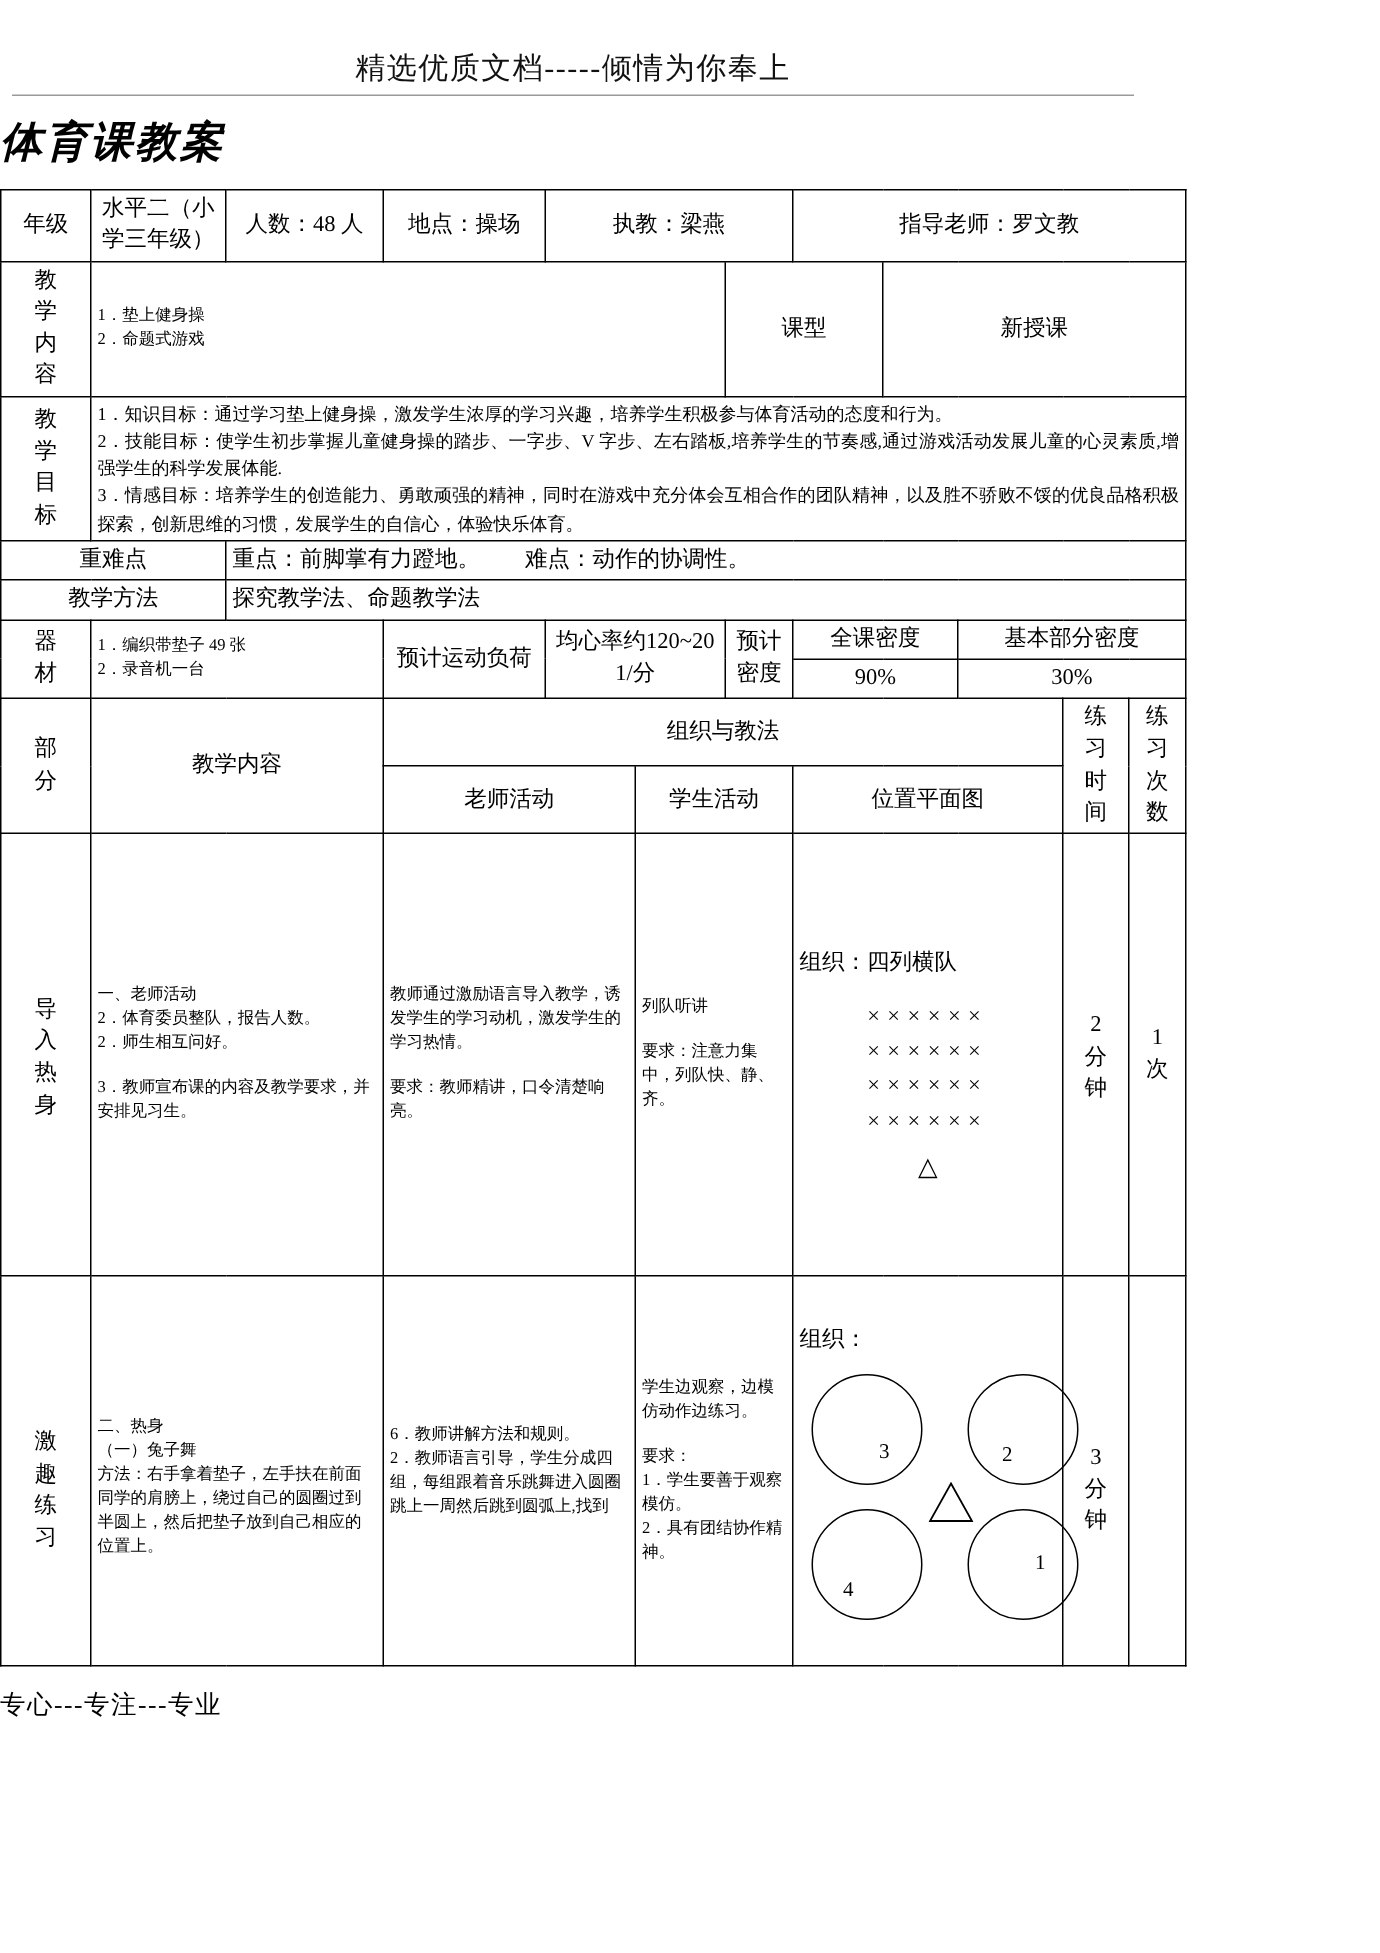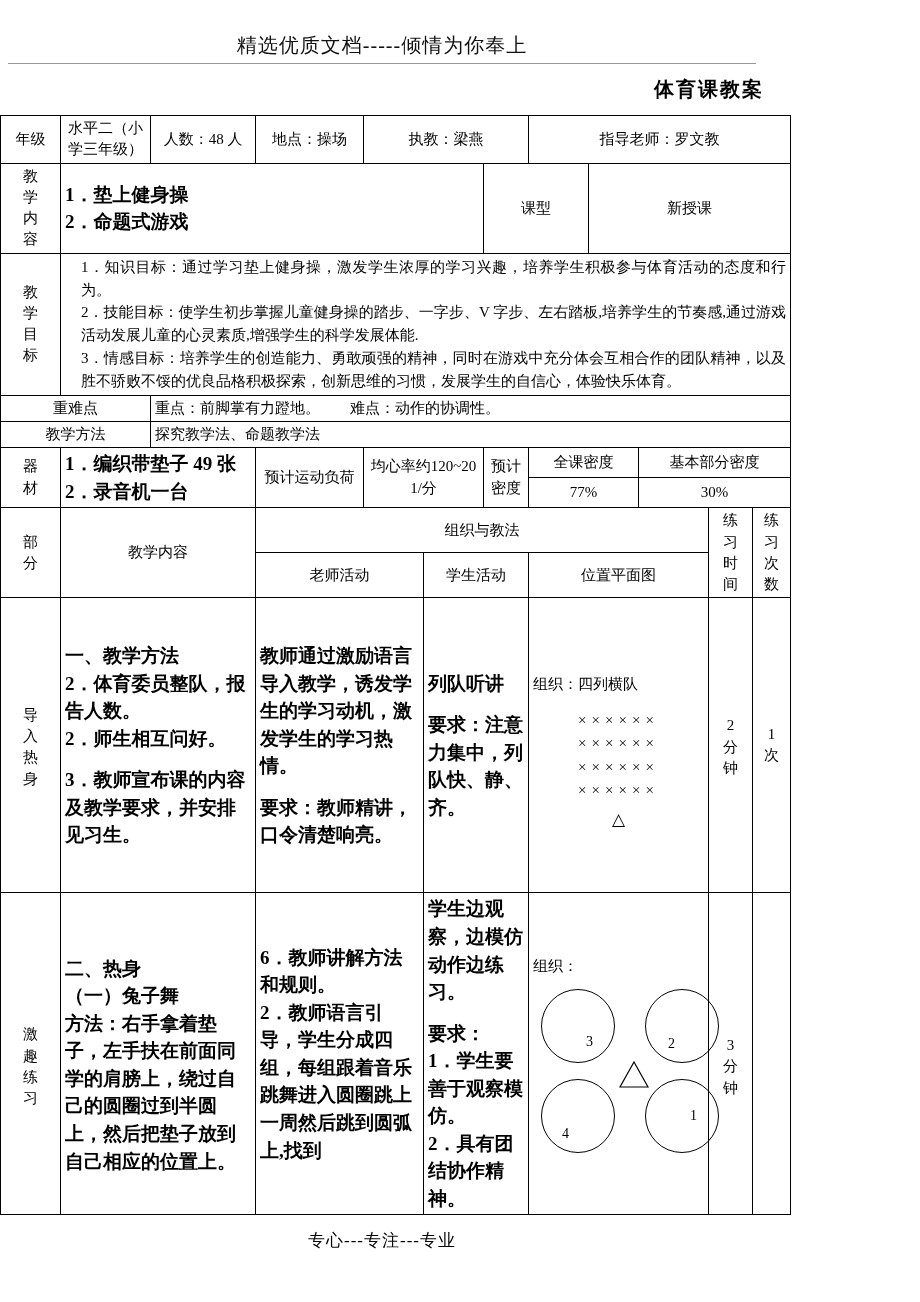--- a/index.html
+++ b/index.html
@@ -28,26 +28,27 @@
     letter-spacing: 1px;
     padding-top: 32px;
     padding-bottom: 4px;
     color: #111;
   }
   .banner-rule {
     border-bottom: 1px solid #9a9a9a;
     margin: 0 8px 0 8px;
   }
   .doc-title {
-    text-align: right;
-    font-size: 20px;
+    text-align: left;
+    font-size: 28px;
     font-weight: bold;
     margin-top: 12px;
     margin-bottom: 12px;
     letter-spacing: 2px;
+    font-style: italic;
   }
   
   table.sheet {
     border-collapse: collapse;
     width: 790px;
     margin: 0 auto;
     table-layout: fixed;
   }
   table.sheet td {
     border: 1px solid #000000;
@@ -75,29 +76,27 @@
     line-height: 1.18;
     font-size: 15px;
   }
   .vwrite span { display: block; }
 
   .objectives p,
   .cellblock p {
     margin: 0;
   }
   .objectives {
-    font-size: 15px;
+    font-size: 12px;
     line-height: 1.52;
     text-align: justify;
-    margin-left: 16px;
   }
   .cellblock {
-    font-size: 19px;
+    font-size: 11px;
     line-height: 1.45;
-    font-weight: bold;
   }
   .gap { height: 14px; }
 
   
   .xgrid {
     margin: 14px 0 2px 0;
     text-align: center;
     font-size: 15px;
     letter-spacing: 5px;
     line-height: 1.55;
@@ -148,21 +147,20 @@
     top: 78px;
     width: 0; height: 0;
     border-left: 15px solid transparent;
     border-right: 15px solid transparent;
     border-bottom: 26px solid #ffffff;
     filter: none;
   }
   .centertri svg { position: absolute; left: -15px; top: 0; }
 
   .footer {
-    text-align: center;
     font-size: 17px;
     margin-top: 14px;
     letter-spacing: 1px;
   }
 </style>
 </head>
 <body>
 
 <div class="page">
 
@@ -253,21 +251,21 @@
           <p>2．录音机一台</p>
         </div>
       </td>
       <td class="ctr mid" rowspan="2">预计运动负荷</td>
       <td class="ctr mid" rowspan="2" colspan="2">均心率约120~201/分</td>
       <td class="ctr mid" rowspan="2">预计密度</td>
       <td class="ctr mid" colspan="2">全课密度</td>
       <td class="ctr mid" colspan="3">基本部分密度</td>
     </tr>
     <tr>
-      <td class="ctr mid" colspan="2">77%</td>
+      <td class="ctr mid" colspan="2">90%</td>
       <td class="ctr mid" colspan="3">30%</td>
     </tr>
 
     <tr>
       <td class="ctr mid vlabel" rowspan="2">
         <span>部</span>
             <span>分</span>
       </td>
       <td class="ctr mid" rowspan="2" colspan="2">教学内容</td>
       <td class="ctr mid" colspan="7">组织与教法</td>
@@ -292,21 +290,21 @@
 
     <tr>
       <td class="ctr top vlabel" style="padding-top:6px">
         <span>导</span>
             <span>入</span>
             <span>热</span>
             <span>身</span>
       </td>
       <td class="lft top" colspan="2" style="height:290px">
         <div class="cellblock">
-          <p>一、教学方法</p>
+          <p>一、老师活动</p>
           <p>2．体育委员整队，报告人数。</p>
           <p>2．师生相互问好。</p>
           <div class="gap"></div>
           <p>3．教师宣布课的内容及教学要求，并安排见习生。</p>
         </div>
       </td>
       <td class="lft top" colspan="2">
         <div class="cellblock">
           <p>教师通过激励语言导入教学，诱发学生的学习动机，激发学生的学习热情。</p>
           <div class="gap"></div>

